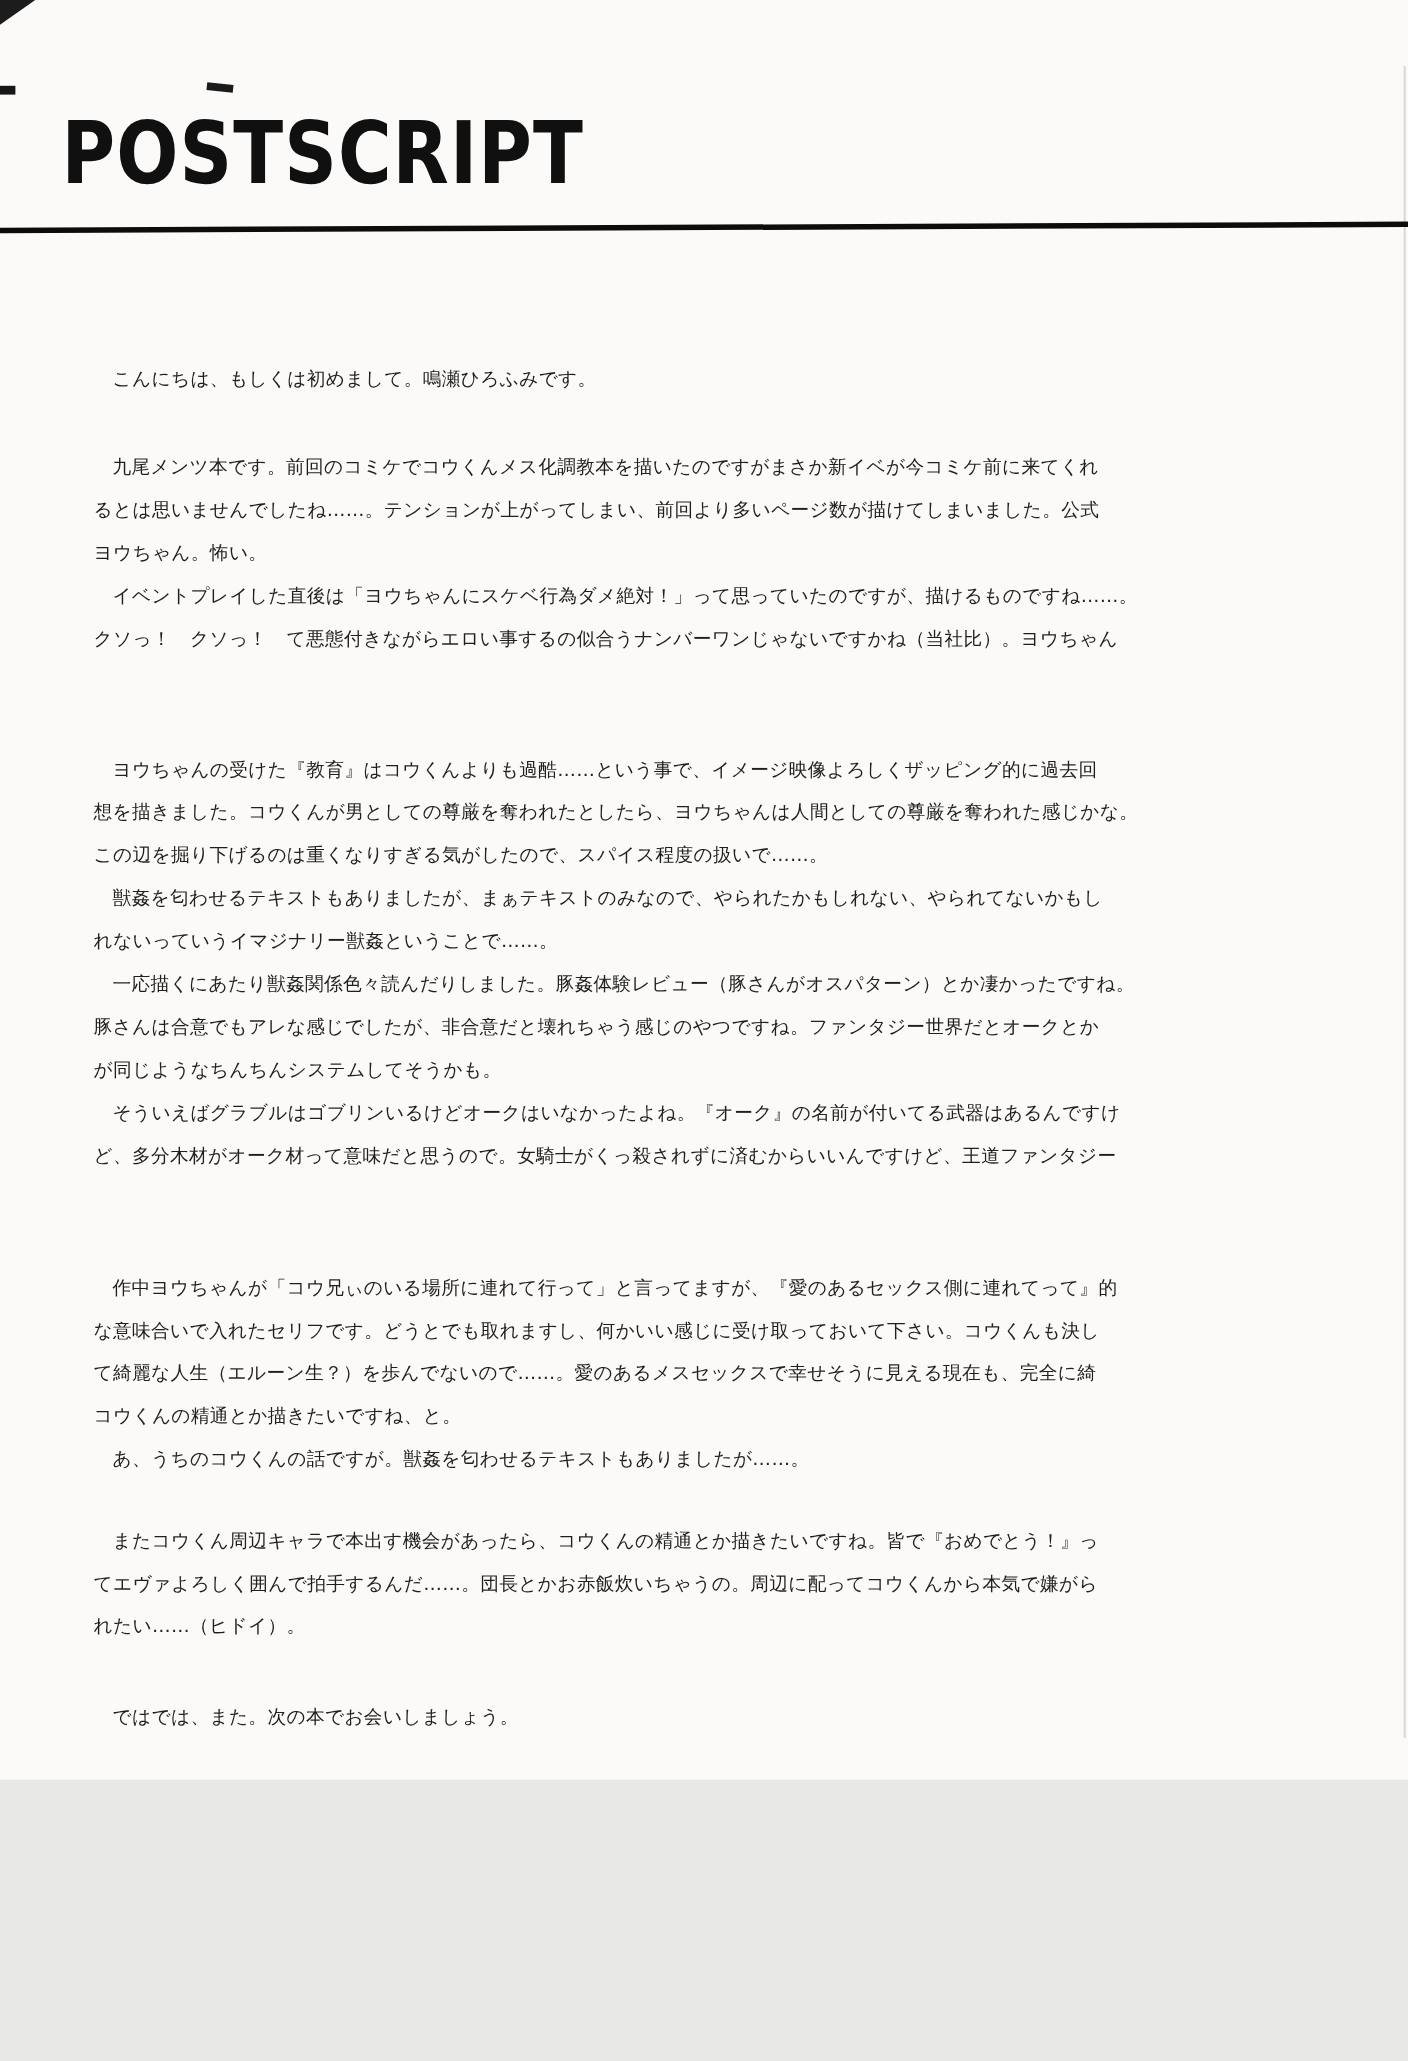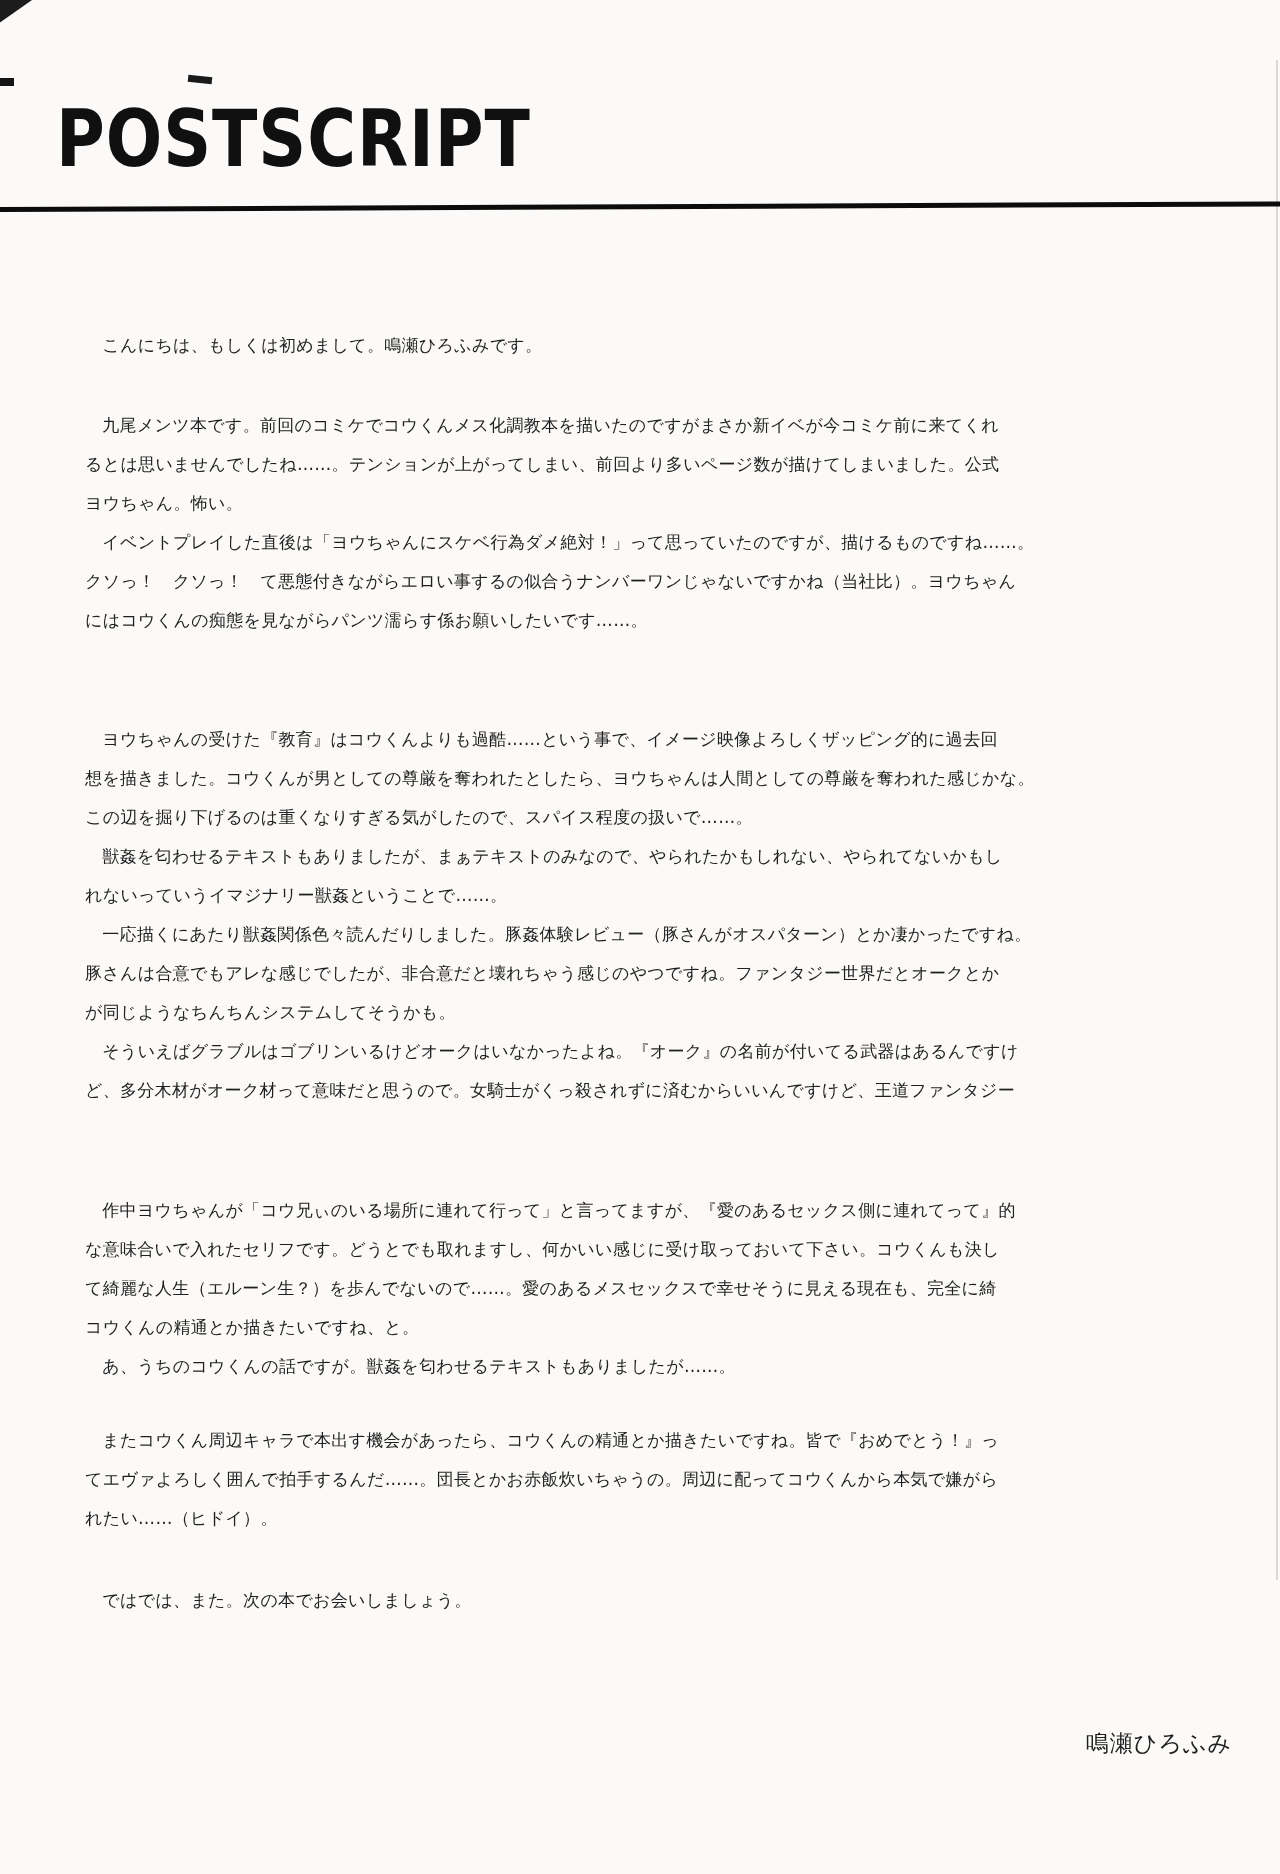--- a/index.html
+++ b/index.html
@@ -1,20 +1,20 @@
 <!DOCTYPE html>
 <html style="--paper: #fbfaf8; --ink: #1f1f1f; --title-ink: #101010; --rule: #0c0c0c;"><head>
 <meta charset="utf-8">
 <style>
   html, body { margin: 0; padding: 0; background: #e8e8e6; }
 
   .page {
     position: relative;
     width: 1280px;
-    height: 1874px;
+    height: 1618px;
     margin: 0 auto;
     background: var(--paper, #fbfaf8);
     color: var(--ink, #1f1f1f);
     font-family: "DejaVu Sans", sans-serif;
     overflow: hidden;
   }
 
   
   .title {
     position: absolute;
@@ -112,21 +112,20 @@
   <div class="bodycol">
     <div class="para para-greeting">
         <div class="line">　こんにちは、もしくは初めまして。鳴瀬ひろふみです。</div>
       </div>
     <div class="para para-intro">
         <div class="line">　九尾メンツ本です。前回のコミケでコウくんメス化調教本を描いたのですがまさか新イベが今コミケ前に来てくれ</div>
         <div class="line">るとは思いませんでしたね……。テンションが上がってしまい、前回より多いページ数が描けてしまいました。公式</div>
         <div class="line">ヨウちゃん。怖い。</div>
         <div class="line">　イベントプレイした直後は「ヨウちゃんにスケベ行為ダメ絶対！」って思っていたのですが、描けるものですね……。</div>
         <div class="line">クソっ！　クソっ！　て悪態付きながらエロい事するの似合うナンバーワンじゃないですかね（当社比）。ヨウちゃん</div>
-        <div class="line">にはコウくんの痴態を見ながらパンツ濡らす係お願いしたいです……。</div>
       </div>
     <div class="para para-youchan">
         <div class="line">　ヨウちゃんの受けた『教育』はコウくんよりも過酷……という事で、イメージ映像よろしくザッピング的に過去回</div>
         <div class="line">想を描きました。コウくんが男としての尊厳を奪われたとしたら、ヨウちゃんは人間としての尊厳を奪われた感じかな。</div>
         <div class="line">この辺を掘り下げるのは重くなりすぎる気がしたので、スパイス程度の扱いで……。</div>
         <div class="line">　獣姦を匂わせるテキストもありましたが、まぁテキストのみなので、やられたかもしれない、やられてないかもし</div>
         <div class="line">れないっていうイマジナリー獣姦ということで……。</div>
         <div class="line">　一応描くにあたり獣姦関係色々読んだりしました。豚姦体験レビュー（豚さんがオスパターン）とか凄かったですね。</div>
         <div class="line">豚さんは合意でもアレな感じでしたが、非合意だと壊れちゃう感じのやつですね。ファンタジー世界だとオークとか</div>
         <div class="line">が同じようなちんちんシステムしてそうかも。</div>

